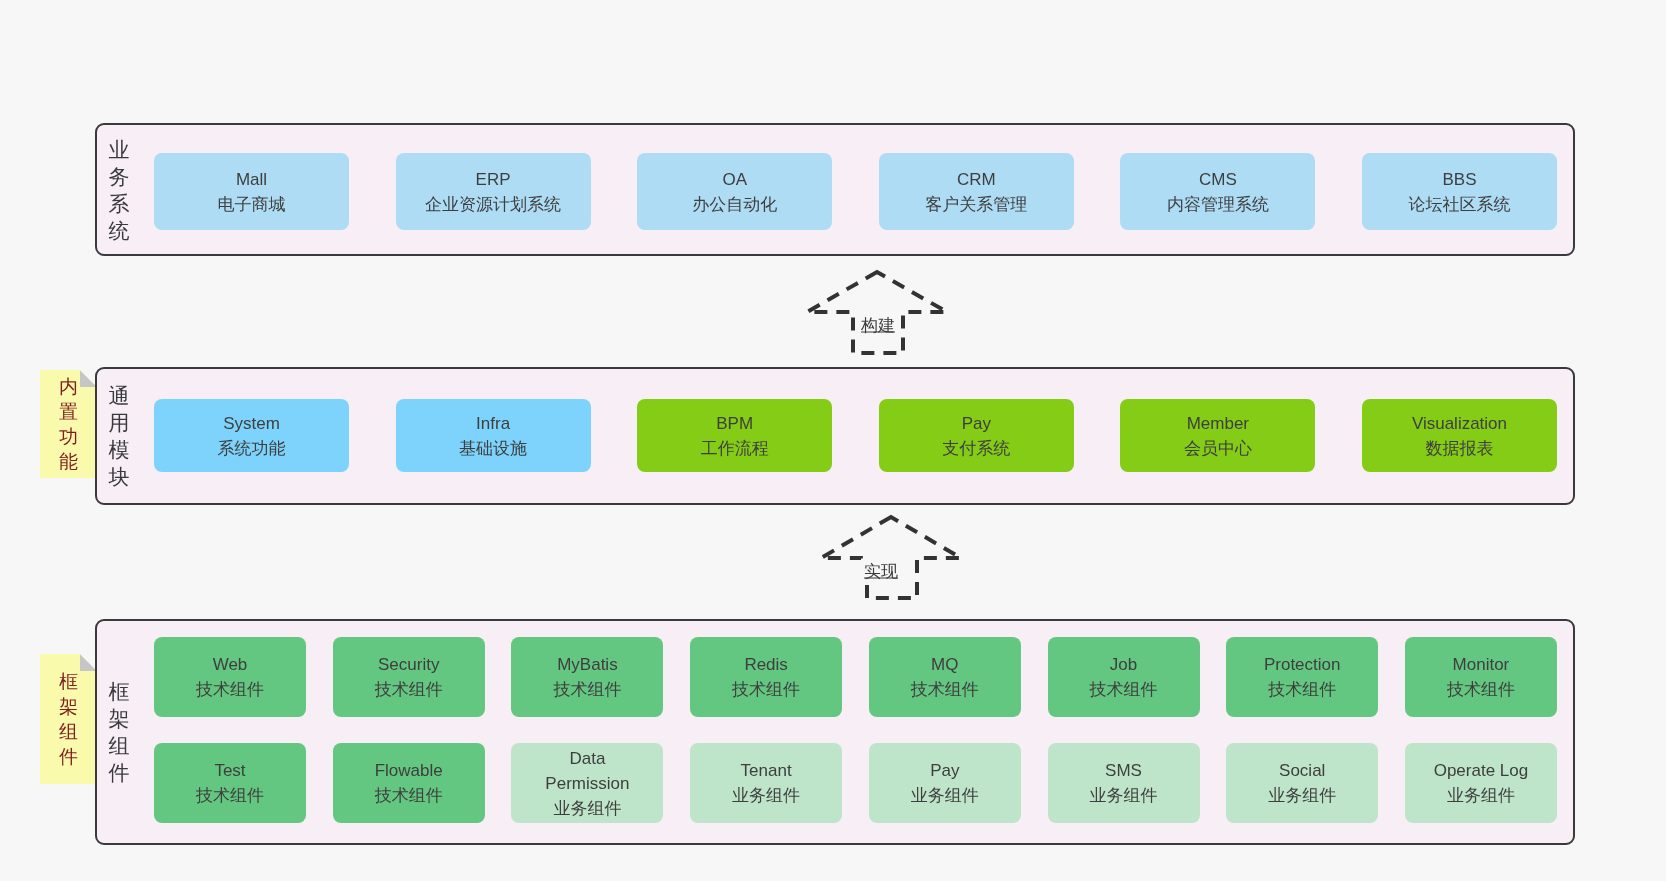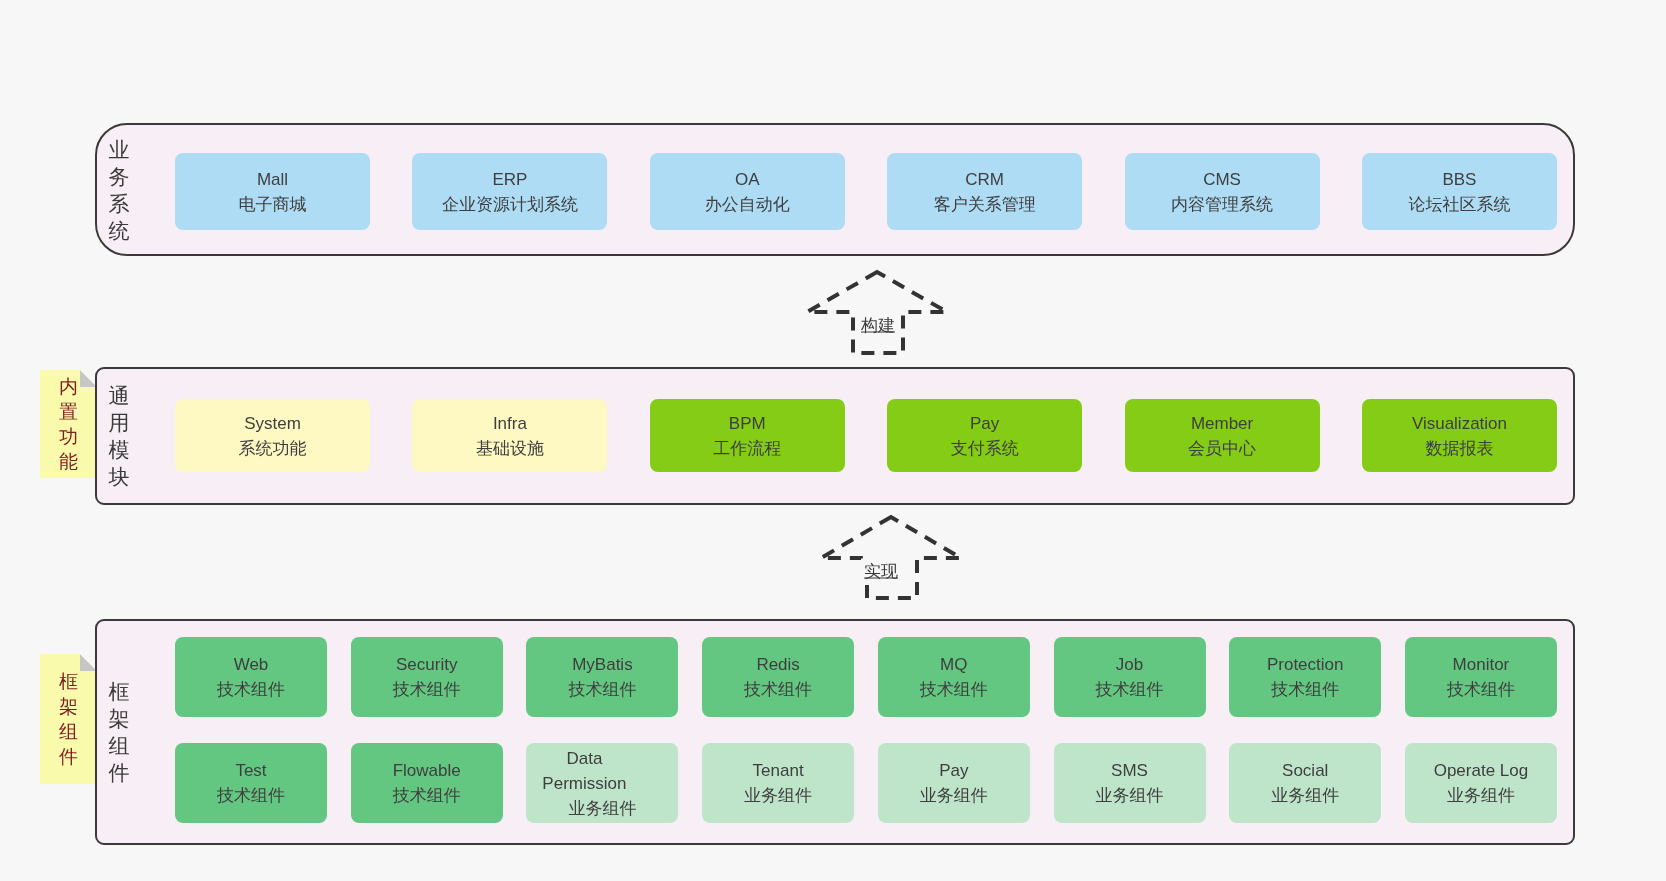--- a/index.html
+++ b/index.html
@@ -1,42 +1,42 @@
 <!DOCTYPE html>
 <html><head>
 <meta charset="utf-8">
 <style>
   html,body{margin:0;padding:0;background:#f7f7f7;}
   body{width:1666px;height:881px;position:relative;overflow:hidden;
        font-family:"Liberation Sans","DejaVu Sans",sans-serif;color:#3e3e3e;}
 
   .panel{position:absolute;left:95px;width:1480px;background:#f8eef6;
          border:2px solid #3a3a3a;border-radius:9px;box-sizing:border-box;z-index:1;}
-  #panel-business{top:123px;height:133px;border-radius:32px;}
+  #panel-business{top:123px;height:133px;}
   #panel-modules{top:367px;height:138px;}
   #panel-components{top:619px;height:226px;}
 
   .panel-label{position:absolute;left:9px;top:50%;transform:translateY(-50%);
          width:26px;font-size:21px;line-height:27px;color:#3a3a3a;
          word-break:break-all;text-align:center;}
 
   .row{position:absolute;left:57px;width:1403px;display:flex;justify-content:space-between;}
   #row-business{top:28px;}
   #row-modules{top:30px;}
   #row-comp-1{top:16px;}
   #row-comp-2{top:122px;}
 
-  .box{border-radius:8px;display:flex;flex-direction:column;
+  .box{border-radius:8px;display:flex;flex-direction:column;align-items:center;
        justify-content:center;font-size:17px;line-height:25px;text-align:center;
-       color:#3e3e3e;box-sizing:border-box;padding:16px 6px;margin-left:21px;}
+       color:#3e3e3e;box-sizing:border-box;padding:16px 6px;}
   .box-lg{width:195px;height:77px;}
   .box-md{width:195px;height:73px;}
   .box-sm{width:152px;height:80px;}
   .blue{background:#aedcf5;}
-  .red{background:#fef9c3;}
+  .red{background:#7dd3fc;}
   .pink{background:#84cc16;}
   .green{background:#64c781;}
   .green-light{background:#bee5c9;}
   .narrow{max-width:104px;}
 
   .note{position:absolute;left:40px;width:57px;background:#fafaad;z-index:0;
         display:flex;align-items:center;justify-content:center;
         clip-path:polygon(0 0,calc(100% - 17px) 0,100% 17px,100% 100%,0 100%);}
   #note-modules{top:370px;height:108px;}
   #note-components{top:654px;height:130px;}

